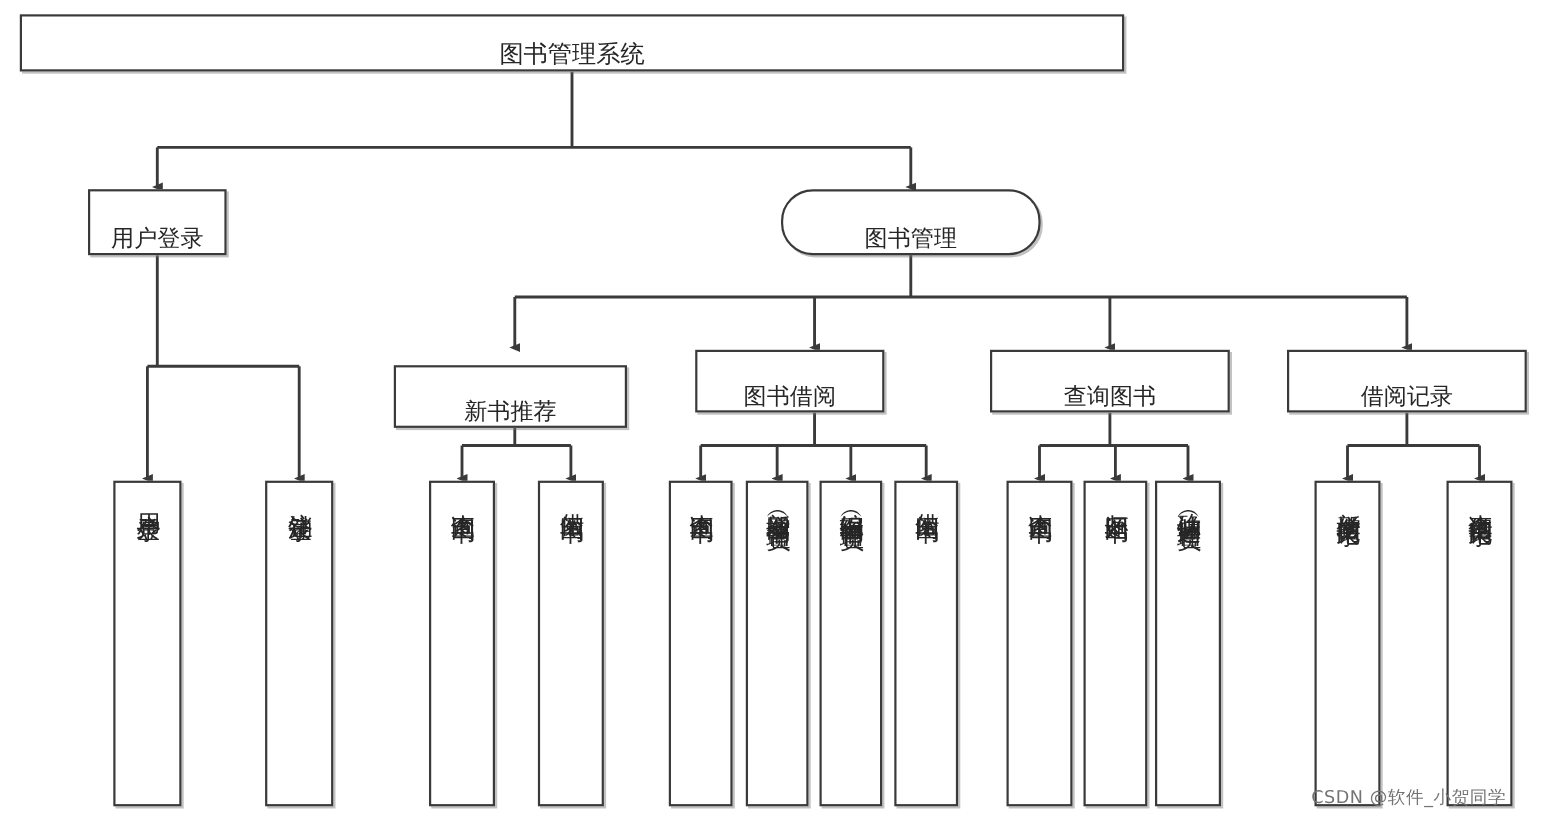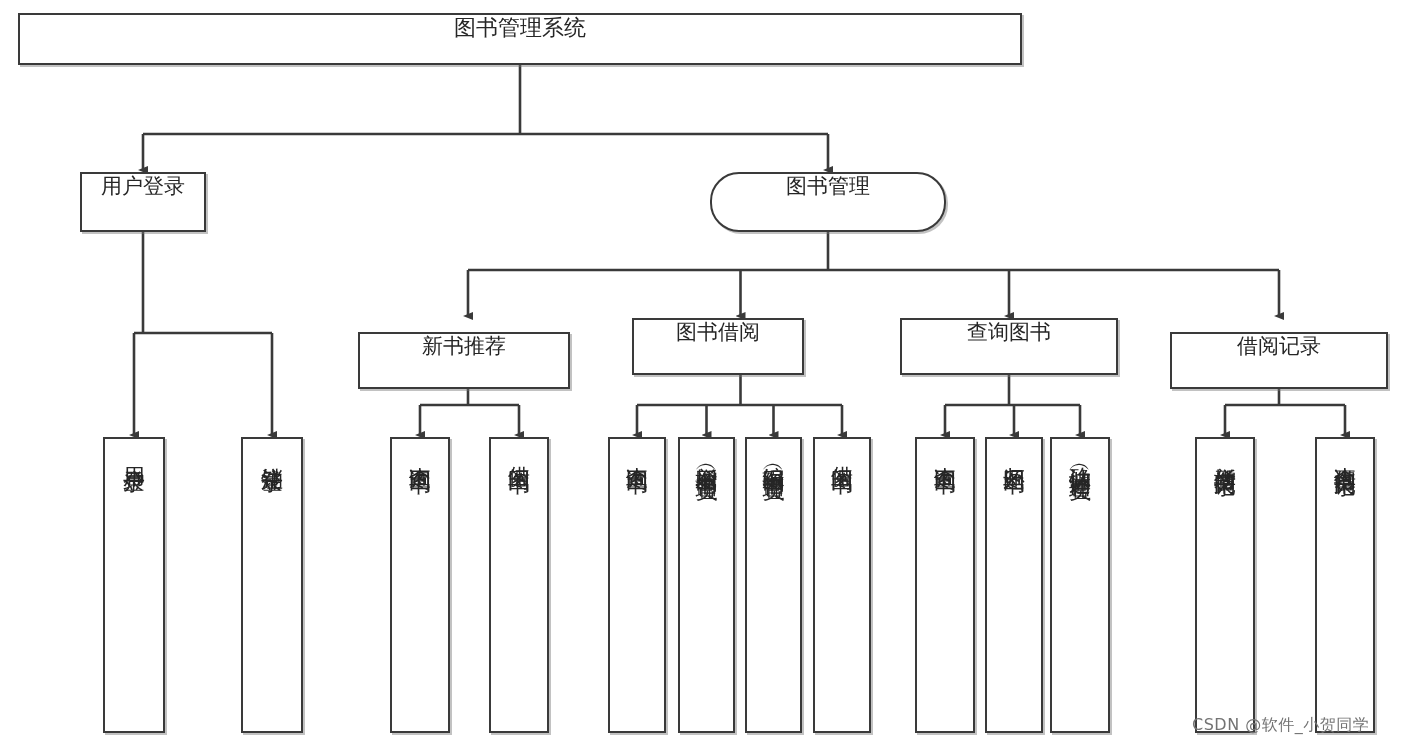--- a/index.html
+++ b/index.html
@@ -24,21 +24,21 @@
     width: 1405px;
     height: 747px;
     pointer-events: none;
   }
   .node {
     position: absolute;
     box-sizing: border-box;
     border: 2px solid #3a3a3a;
     background: #ffffff;
     display: flex;
-    align-items: flex-start;
+    align-items: flex-end;
     justify-content: center;
     box-shadow: 2px 2px 0 rgba(120,120,120,0.45);
   }
   .node .label {
     color: #262626;
     text-align: center;
     line-height: 1.18;
     white-space: pre-line;
   }
   
@@ -128,21 +128,21 @@
       </div>
       <div class="node h" style="left: 358px; top: 332px; width: 212px; height: 57px;">
         <div class="label">新书推荐</div>
       </div>
       <div class="node h" style="left: 632px; top: 318px; width: 172px; height: 57px;">
         <div class="label">图书借阅</div>
       </div>
       <div class="node h" style="left: 900px; top: 318px; width: 218px; height: 57px;">
         <div class="label">查询图书</div>
       </div>
-      <div class="node h" style="left: 1170px; top: 332px; width: 218px; height: 57px;">
+      <div class="node h" style="left: 1170px; top: 318px; width: 218px; height: 57px;">
         <div class="label">借阅记录</div>
       </div>
       <div class="node v" style="left: 103px; top: 437px; width: 62px; height: 296px;">
         <div class="label">用户登录</div>
       </div>
       <div class="node v" style="left: 241px; top: 437px; width: 62px; height: 296px;">
         <div class="label">注销登录</div>
       </div>
       <div class="node v" style="left: 390px; top: 437px; width: 60px; height: 296px;">
         <div class="label">查询图书</div>

